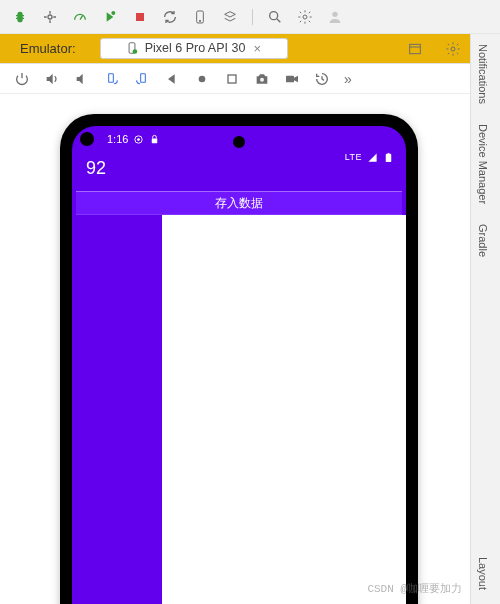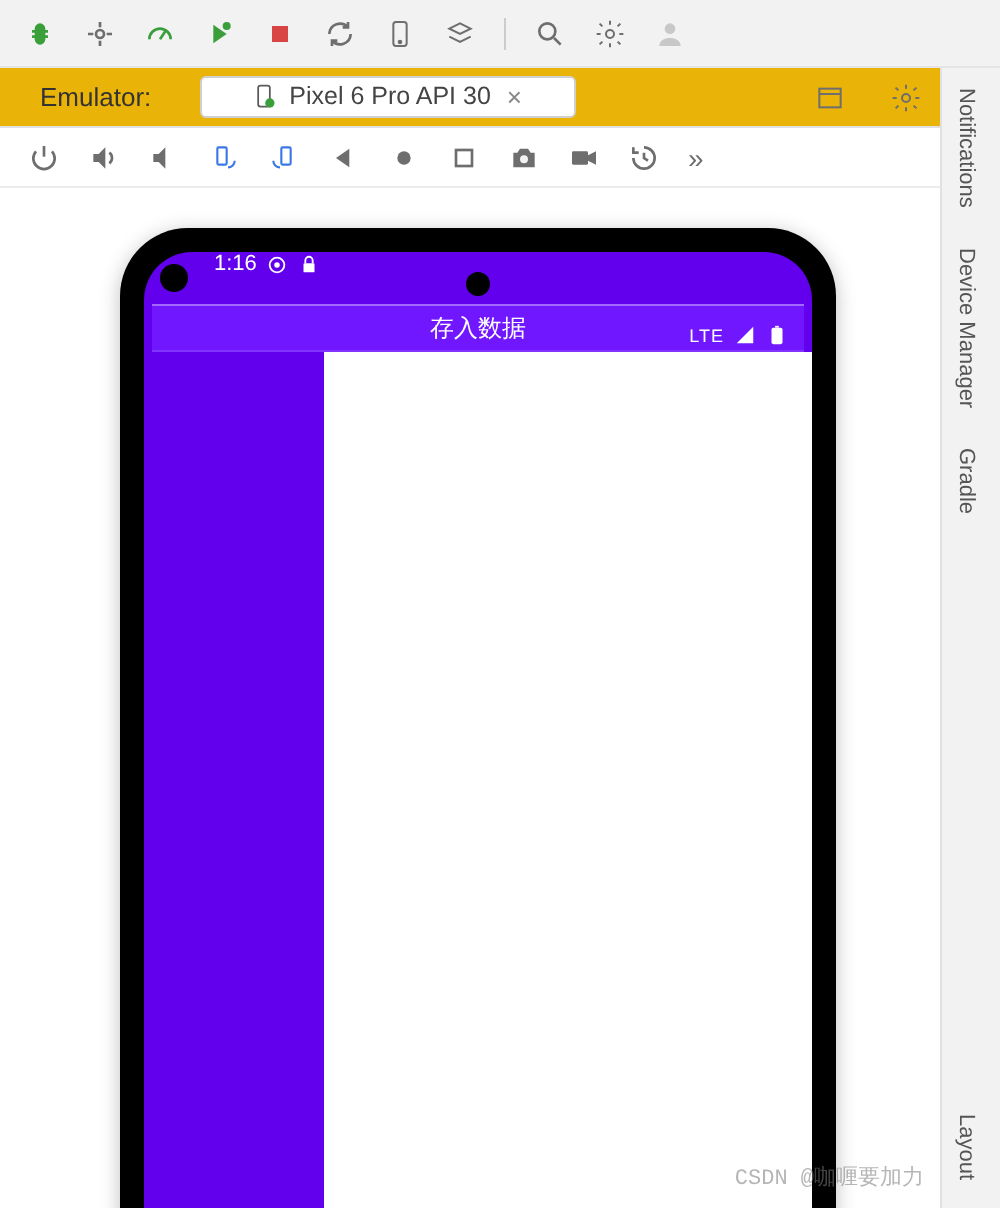--- a/index.html
+++ b/index.html
@@ -19,21 +19,21 @@
   .emu-toolbar .ic svg { width: 16px; height: 16px; }
   .more { font-size: 14px; color: #6e6e6e; letter-spacing: 1px; }
   .stage { position: absolute; left: 0; right: 30px; top: 94px; bottom: 0; background: #fff; }
   .right-strip { position: absolute; right: 0; top: 34px; bottom: 0; width: 30px; background: #f2f2f2; border-left: 1px solid #e0e0e0; }
   .right-strip .vtab { writing-mode: vertical-rl; font-size: 11px; color: #555; padding: 10px 6px; display: flex; align-items: center; gap: 4px; }
   .left-gutter { position: absolute; left: 0; top: 94px; bottom: 0; width: 10px; background: #fff; }
   .gutter-mark { width: 8px; height: 10px; margin: 0 auto; }
   .phone { position: absolute; left: 60px; top: 20px; width: 358px; height: 720px; background: #000; border-radius: 34px; padding: 12px; box-shadow: 0 2px 10px rgba(0,0,0,.25); }
   .phone-screen { width: 100%; height: 100%; background: #6200EE; border-radius: 24px; position: relative; overflow: hidden; }
   .camera { position: absolute; top: 10px; left: 50%; transform: translateX(-50%); width: 12px; height: 12px; background: #000; border-radius: 50%; }
-  .status-bar { height: 26px; display: flex; align-items: flex-start; color: #fff; font-size: 11px; padding: 0 12px; gap: 6px; position: relative; }
+  .status-bar { height: 26px; display: flex; align-items: center; color: #fff; font-size: 11px; padding: 0 12px; gap: 6px; position: relative; }
   .status-left { display: flex; align-items: center; gap: 5px; }
   .status-right { position: absolute; right: 12px; display: flex; align-items: center; gap: 5px; font-size: 9px; letter-spacing: .5px; margin-top: 36px; }
   .corner-dot { position: absolute; top: 6px; left: 8px; width: 14px; height: 14px; background: #000; border-radius: 50%; }
   .status-ic { width: 11px; height: 11px; }
   .app-title { color: #fff; font-size: 18px; padding: 6px 14px 12px; }
   .save-btn { margin: 0 4px; height: 24px; background: #7017ff; color: #fff; font-size: 12px; display: flex; align-items: center; justify-content: center; border-top: 1px solid rgba(255,255,255,.35); border-bottom: 1px solid rgba(255,255,255,.12); }
   .content-row { display: flex; height: calc(100% - 72px); }
   .show-btn { width: 90px; background: #6200EE; color: #fff; font-size: 12px; display: flex; align-items: flex-end; justify-content: center; padding-bottom: 160px; }
   .white-area { flex: 1; background: #fff; }
   .watermark { position: absolute; right: 38px; bottom: 8px; font-size: 11px; color: rgba(120,120,120,.55); font-family: Liberation Mono, monospace; }
@@ -253,20 +253,21 @@
           <span>LTE</span>
           <svg class="status-ic" viewBox="0 0 24 24" fill="#fff">
               <path d="M3 21L21 3v18z"></path>
             </svg>
           <svg class="status-ic" viewBox="0 0 24 24" fill="#fff">
               <rect x="6" y="4" width="12" height="18" rx="2"></rect>
               <rect x="10" y="2" width="4" height="2"></rect>
             </svg>
         </div>
       </div>
+      <div class="app-title">92</div>
       <div class="save-btn">
           <span>存入数据</span>
         </div>
       <div class="content-row">
         <div class="show-btn"></div>
         <div class="white-area"></div>
       </div>
     </div>
   </div>
 </div>

